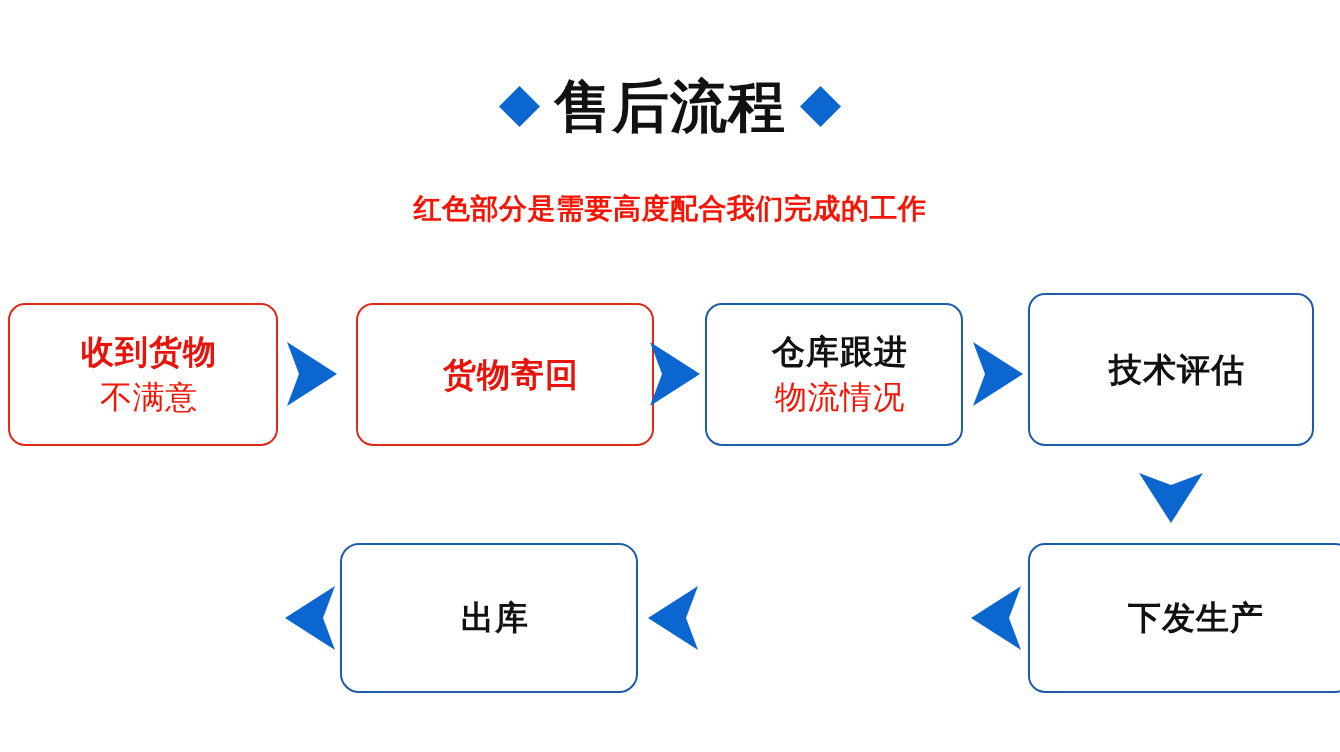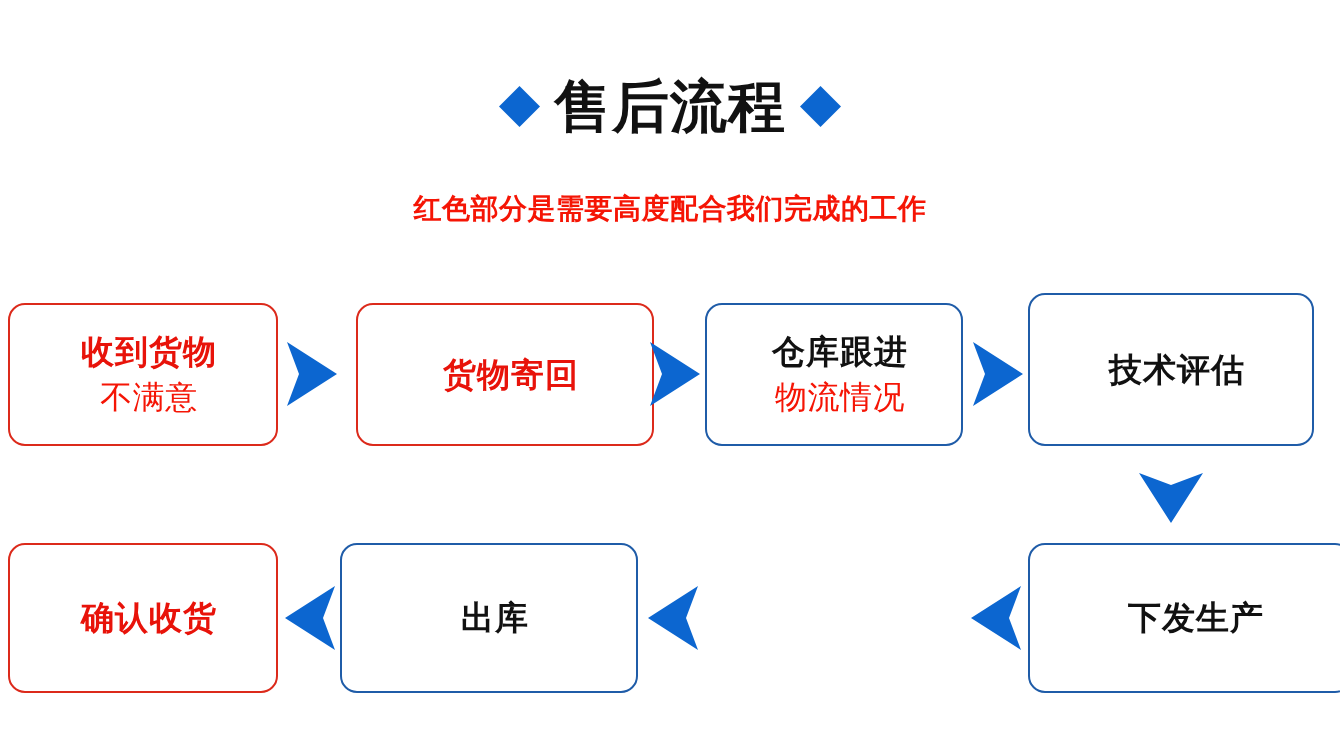--- a/index.html
+++ b/index.html
@@ -132,27 +132,24 @@
 
   <div class="node blue" style="left:1028px; top:293px; width:286px; height:153px;">
     <div class="node-title black only">技术评估</div>
   </div>
 
   <div class="node blue" style="left:1028px; top:543px; width:324px; height:150px;">
     <div class="node-title black only">下发生产</div>
   </div>
 
 
-  <div class="node blue" style="left:340px; top:543px; width:298px; height:150px;">
+  <div class="node blue" style="left:340px; top:543px; width:298px; height:150px;border-radius:19px;">
     <div class="node-title black only">出库</div>
   </div>
 
-  <div class="node red" style="left:8px; top:543px; width:270px; height:150px;">
-    <div class="node-title red only">确认收货</div>
-  </div>
 
   <div class="arrow" style="left:285px; top:340px;">
     <svg width="52" height="68" viewBox="0 0 52 68">
       <polygon points="2,2 52,34 2,66 14,34" fill="#0C66D0"></polygon>
     </svg>
   </div>
 
   <div class="arrow" style="left:648px; top:340px;">
     <svg width="52" height="68" viewBox="0 0 52 68">
       <polygon points="2,2 52,34 2,66 14,34" fill="#0C66D0"></polygon>

